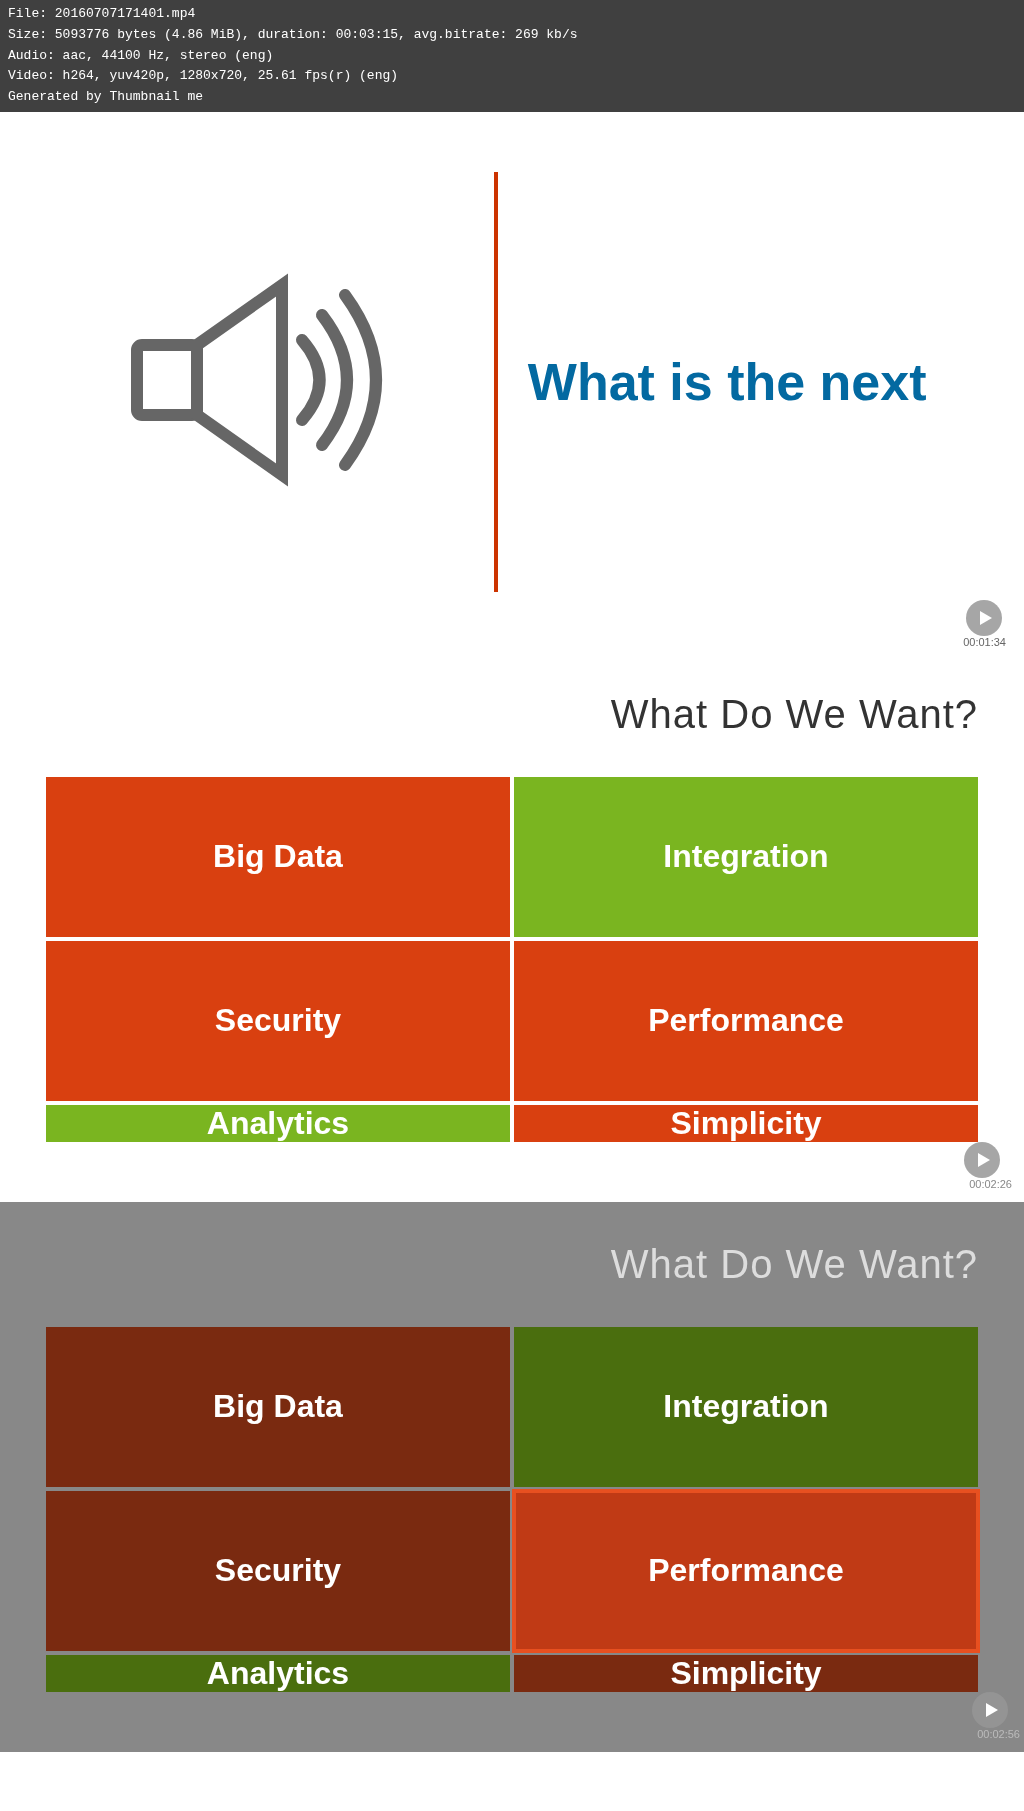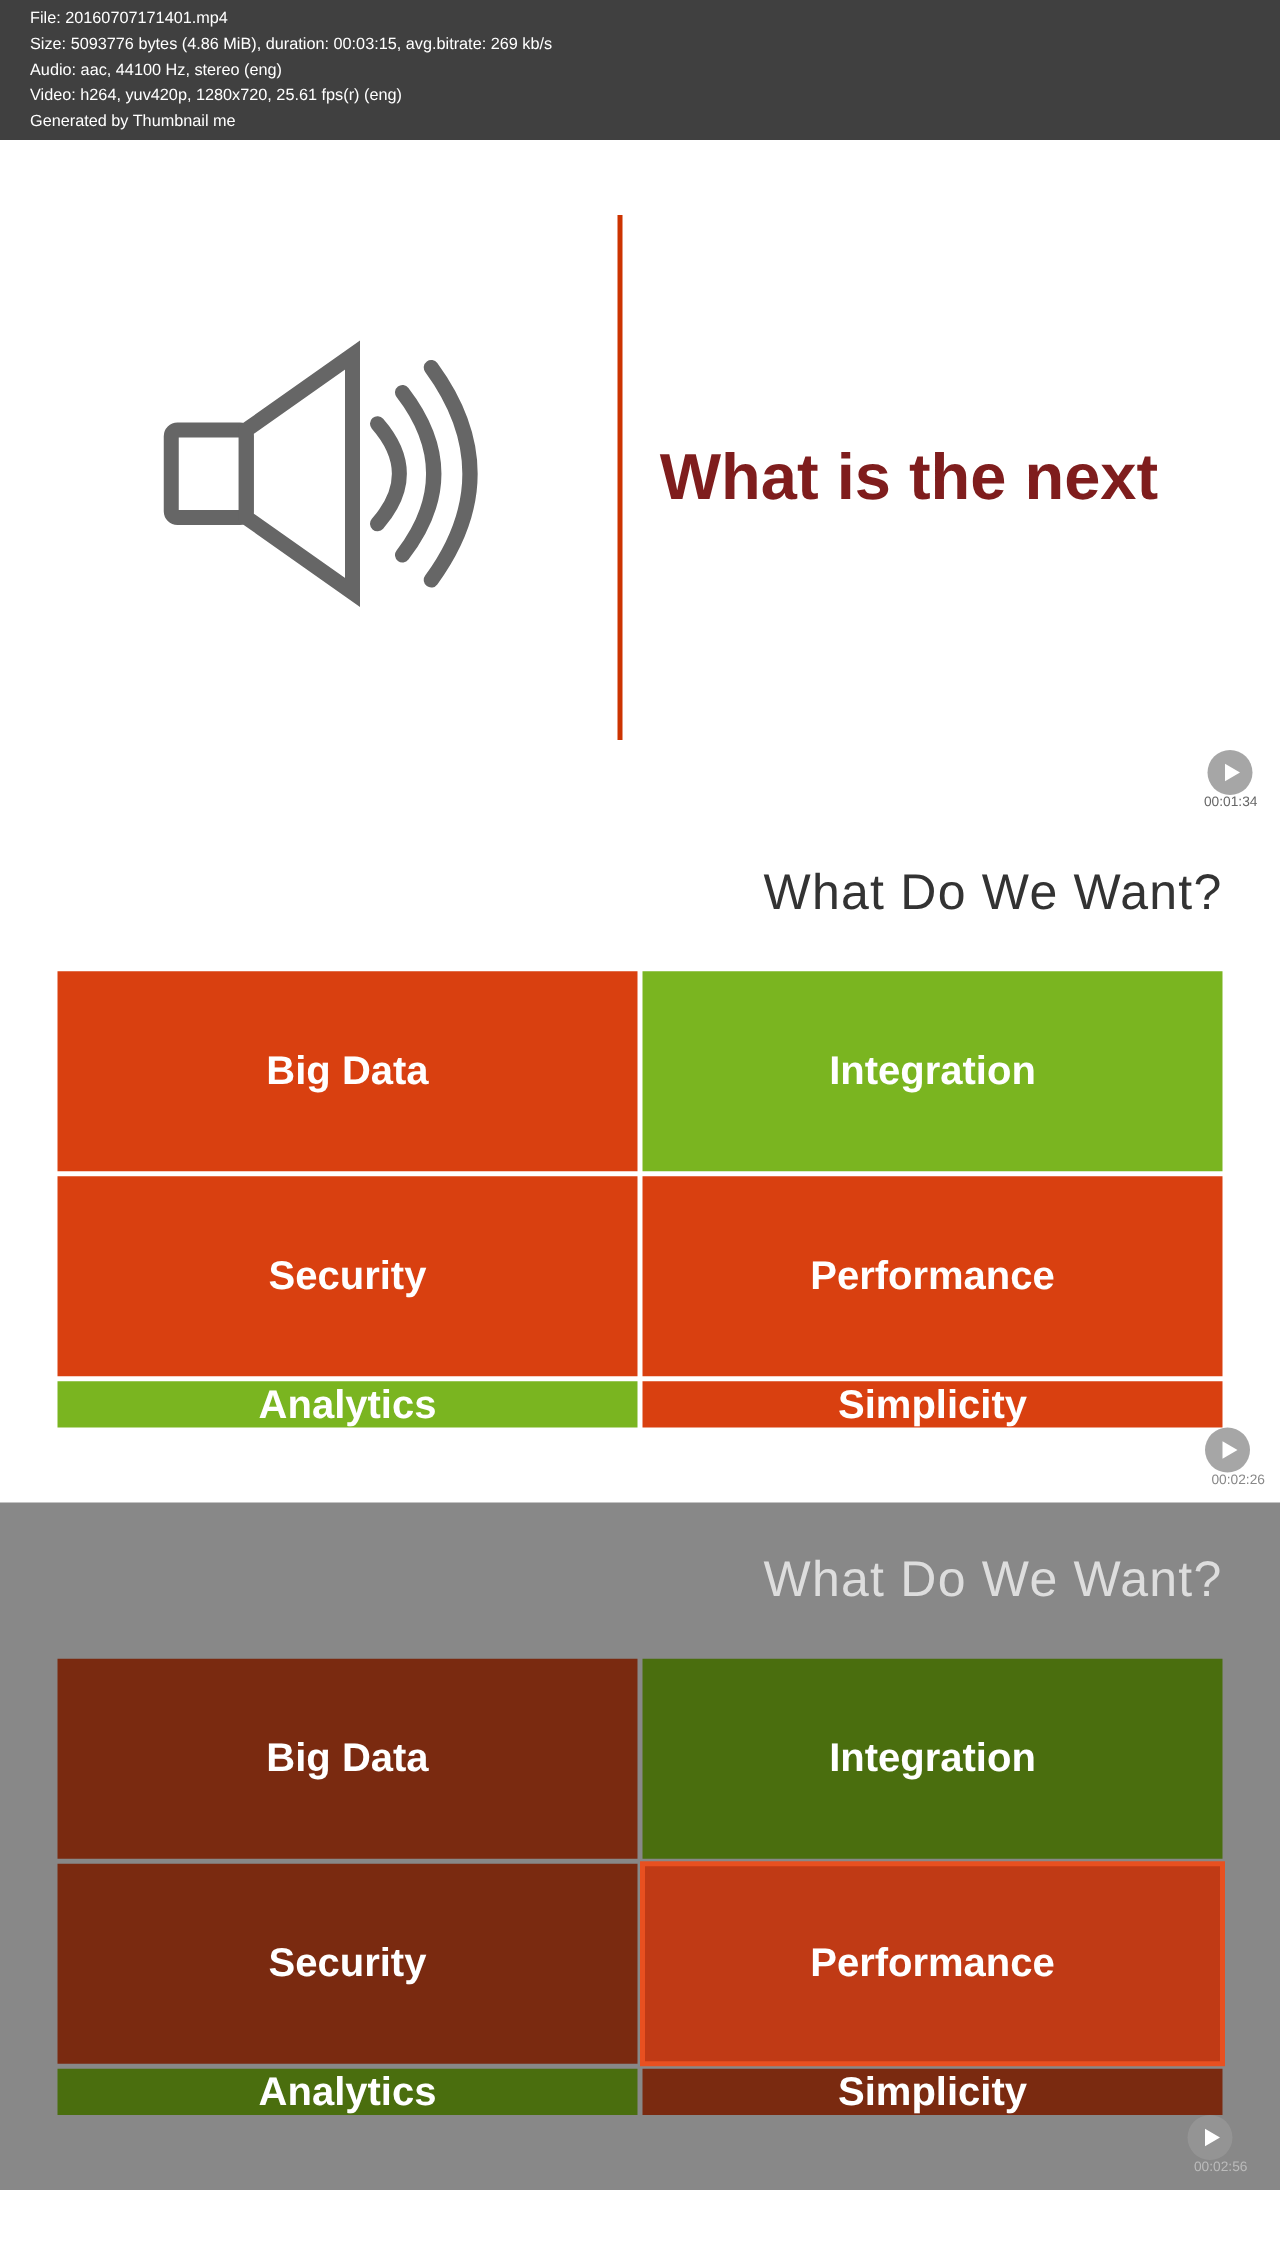--- a/index.html
+++ b/index.html
@@ -8,24 +8,25 @@
       background: #fff;
       width: 1024px;
       min-height: 1811px;
     }
 
     
     .metadata-bar {
       background: rgba(0,0,0,0.75);
       color: #fff;
       font-size: 13px;
-      padding: 4px 24px;
+      padding: 4px 8px;
       line-height: 1.5;
       position: relative;
       z-index: 10;
+      font-family: Liberation Mono, monospace;
     }
 
     
     .slide-1 {
       background: #fff;
       display: flex;
       flex-direction: row;
       align-items: center;
       padding: 40px 30px;
       height: 540px;
@@ -53,21 +54,21 @@
       flex-shrink: 0;
     }
 
     .slide-1-right {
       flex: 1;
       display: flex;
       align-items: center;
     }
 
     .big-question {
-      color: #7f1d1d;
+      color: #0369a1;
       font-size: 52px;
       font-weight: bold;
       line-height: 1.2;
     }
 
     
     .playback-btn {
       position: absolute;
       right: 12px;
       bottom: 12px;
@@ -252,17 +253,17 @@
       <span>Performance</span>
     </div>
     <div class="grid-cell" style="background:#4a6e0e;">
       <span>Analytics</span>
     </div>
     <div class="grid-cell" style="background:#7a2a10;">
       <span>Simplicity</span>
     </div>
   </div>
 
-  <div style="position:absolute; right:26px; bottom:12px; display:flex; flex-direction:column; align-items:flex-end;">
+  <div style="position:absolute; right:4px; bottom:12px; display:flex; flex-direction:column; align-items:flex-end;">
     <div class="playback-btn"></div>
     <span style="font-size:11px; color:#bbb; margin-top:2px;">00:02:56</span>
   </div>
 </div>
 
 </body></html>

